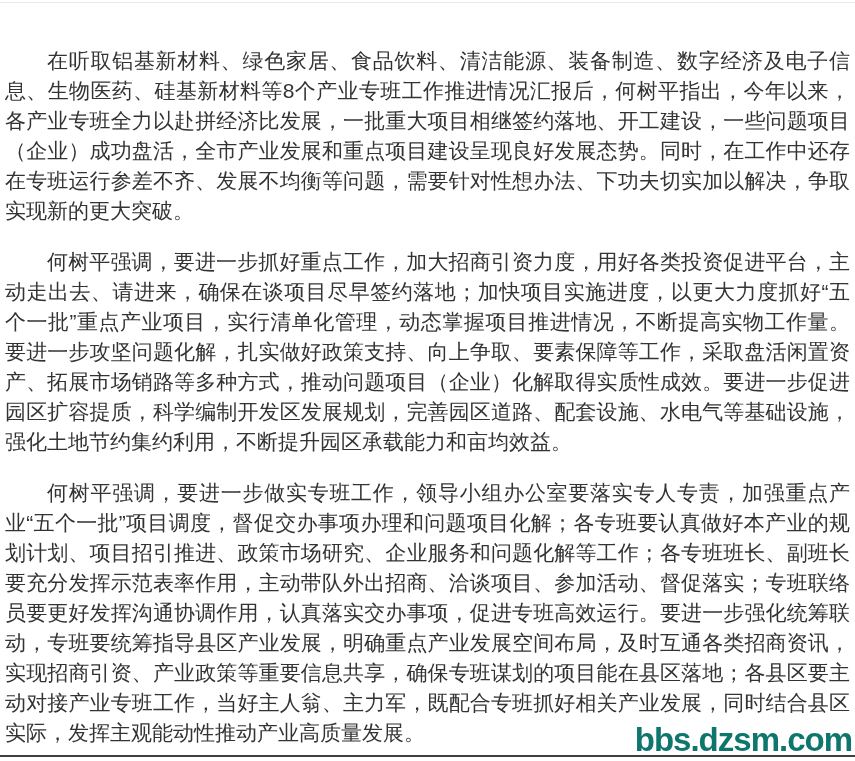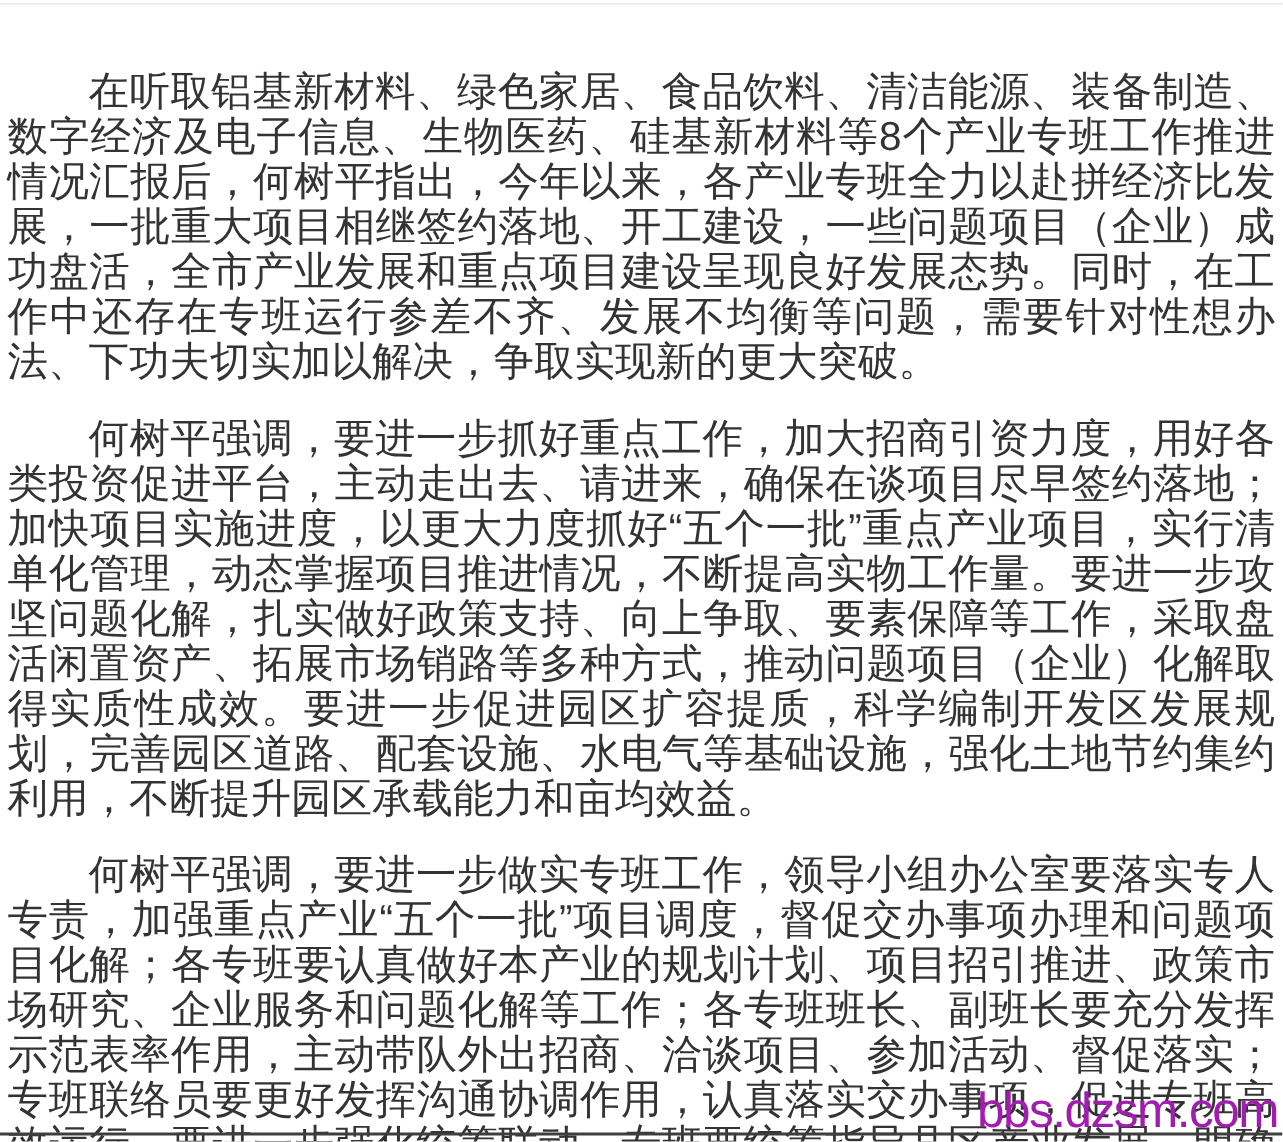--- a/index.html
+++ b/index.html
@@ -18,37 +18,37 @@
     background: #e9e9e9;
   }
   .article {
     position: absolute;
     top: 46px;
     left: 5px;
     right: 5px;
   }
   .para {
     margin: 0 0 21px 0;
-    font-size: 27px;
+    font-size: 21px;
     line-height: 30px;
     color: #333333;
     text-align: justify;
     text-indent: 2em;
     font-family: "Liberation Sans", sans-serif;
     word-break: break-all;
   }
   .watermark {
     position: absolute;
     right: 3px;
     bottom: 5px;
     font-size: 33px;
-    font-weight: normal;
+    font-weight: bold;
     letter-spacing: -1px;
     line-height: 1;
-    color: #a21caf;
+    color: #0f766e;
     font-family: "Liberation Sans", sans-serif;
     user-select: none;
   }
   .bottom-rule {
     position: absolute;
     bottom: 4px; left: 0; right: 0;
     height: 2px;
     background: #3e3e3e;
   }
 </style>

